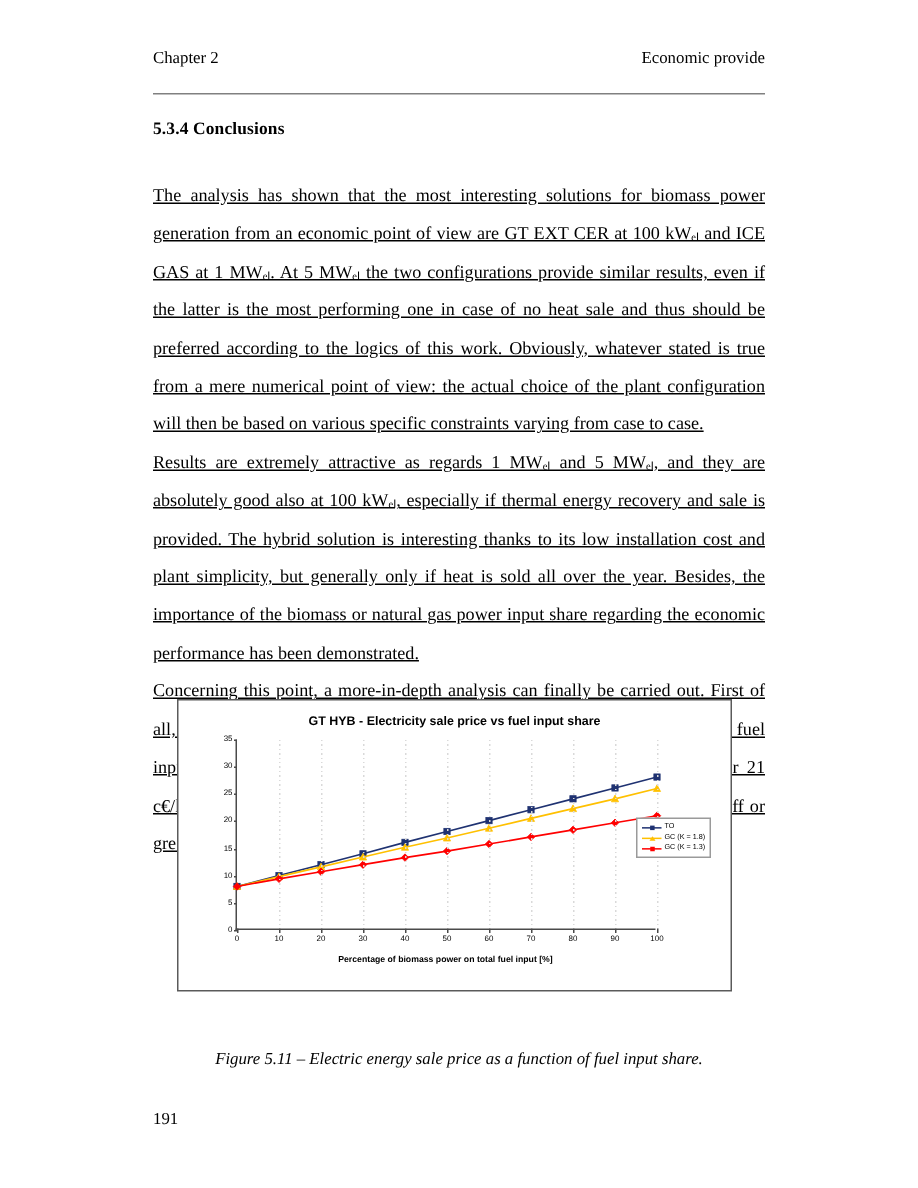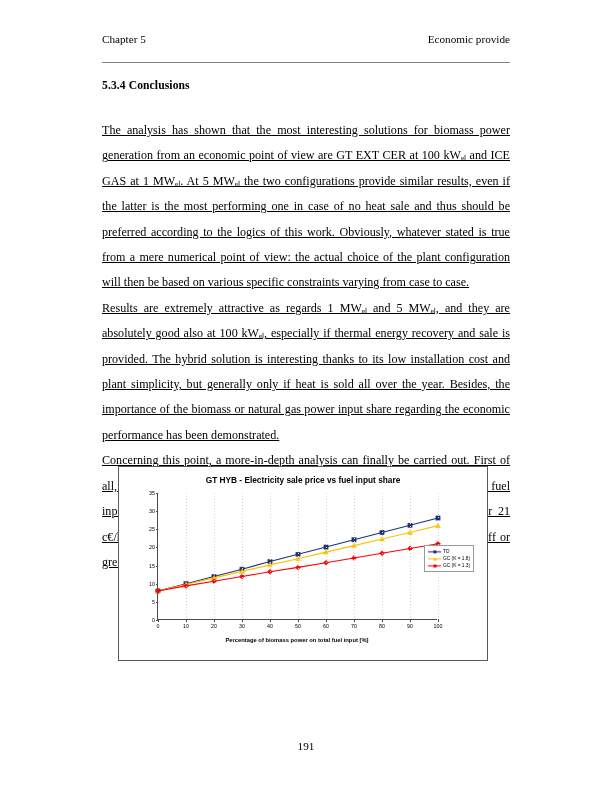--- a/index.html
+++ b/index.html
@@ -192,31 +192,31 @@
     width:408px;
     text-align:center;
     font-size:11.2px;
     font-style:italic;
   }
   
   .pageno{
     position:absolute;
     left:102px;top:740px;
     width:408px;
-    text-align:center;
+    text-align:left;
     font-size:11.2px;
   }
 </style>
 </head>
 <body>
 
 <div class="page">
 
   <div class="header">
-    <span>Chapter 5</span>
+    <span>Chapter 2</span>
     <span>Economic provide</span>
   </div>
   <div class="header-rule"></div>
 
   <div class="content">
     <h2 class="section">5.3.4 Conclusions</h2>
     <p class="para">The analysis has shown that the most interesting solutions for biomass power generation from an economic point of view are GT EXT CER at 100 kWₑₗ and ICE GAS at 1 MWₑₗ. At 5 MWₑₗ the two configurations provide similar results, even if the latter is the most performing one in case of no heat sale and thus should be preferred according to the logics of this work. Obviously, whatever stated is true from a mere numerical point of view: the actual choice of the plant configuration will then be based on various specific constraints varying from case to case.</p>
     <p class="para">Results are extremely attractive as regards 1 MWₑₗ and 5 MWₑₗ, and they are absolutely good also at 100 kWₑₗ, especially if thermal energy recovery and sale is provided. The hybrid solution is interesting thanks to its low installation cost and plant simplicity, but generally only if heat is sold all over the year. Besides, the importance of the biomass or natural gas power input share regarding the economic performance has been demonstrated.</p>
     <p class="para">Concerning this point, a more-in-depth analysis can finally be carried out. First of all, Figure 5.11 shows the electric energy sale price progress as a function of fuel input share, from 8 c€/kWhₑₗ in case of pure methane fuelling to 28, 26 or 21 c€/kWhₑₗ in case of biomass use only (depending on whether all-inclusive tariff or green certificates are applied).</p>
   </div>
@@ -342,15 +342,16 @@
       <div class="legend-row">
         <span class="legend-key">
           <span class="lk-line" style="background:#ff0000"></span>
           <span class="lk-mark mk-dia"></span>
         </span>
         <span>GC (K = 1.3)</span>
       </div>
     </div>
   </div>
 
+  <div class="caption">Figure 5.11 – Electric energy sale price as a function of fuel input share.</div>
   <div class="pageno">191</div>
 
 </div>
 
 </body></html>

